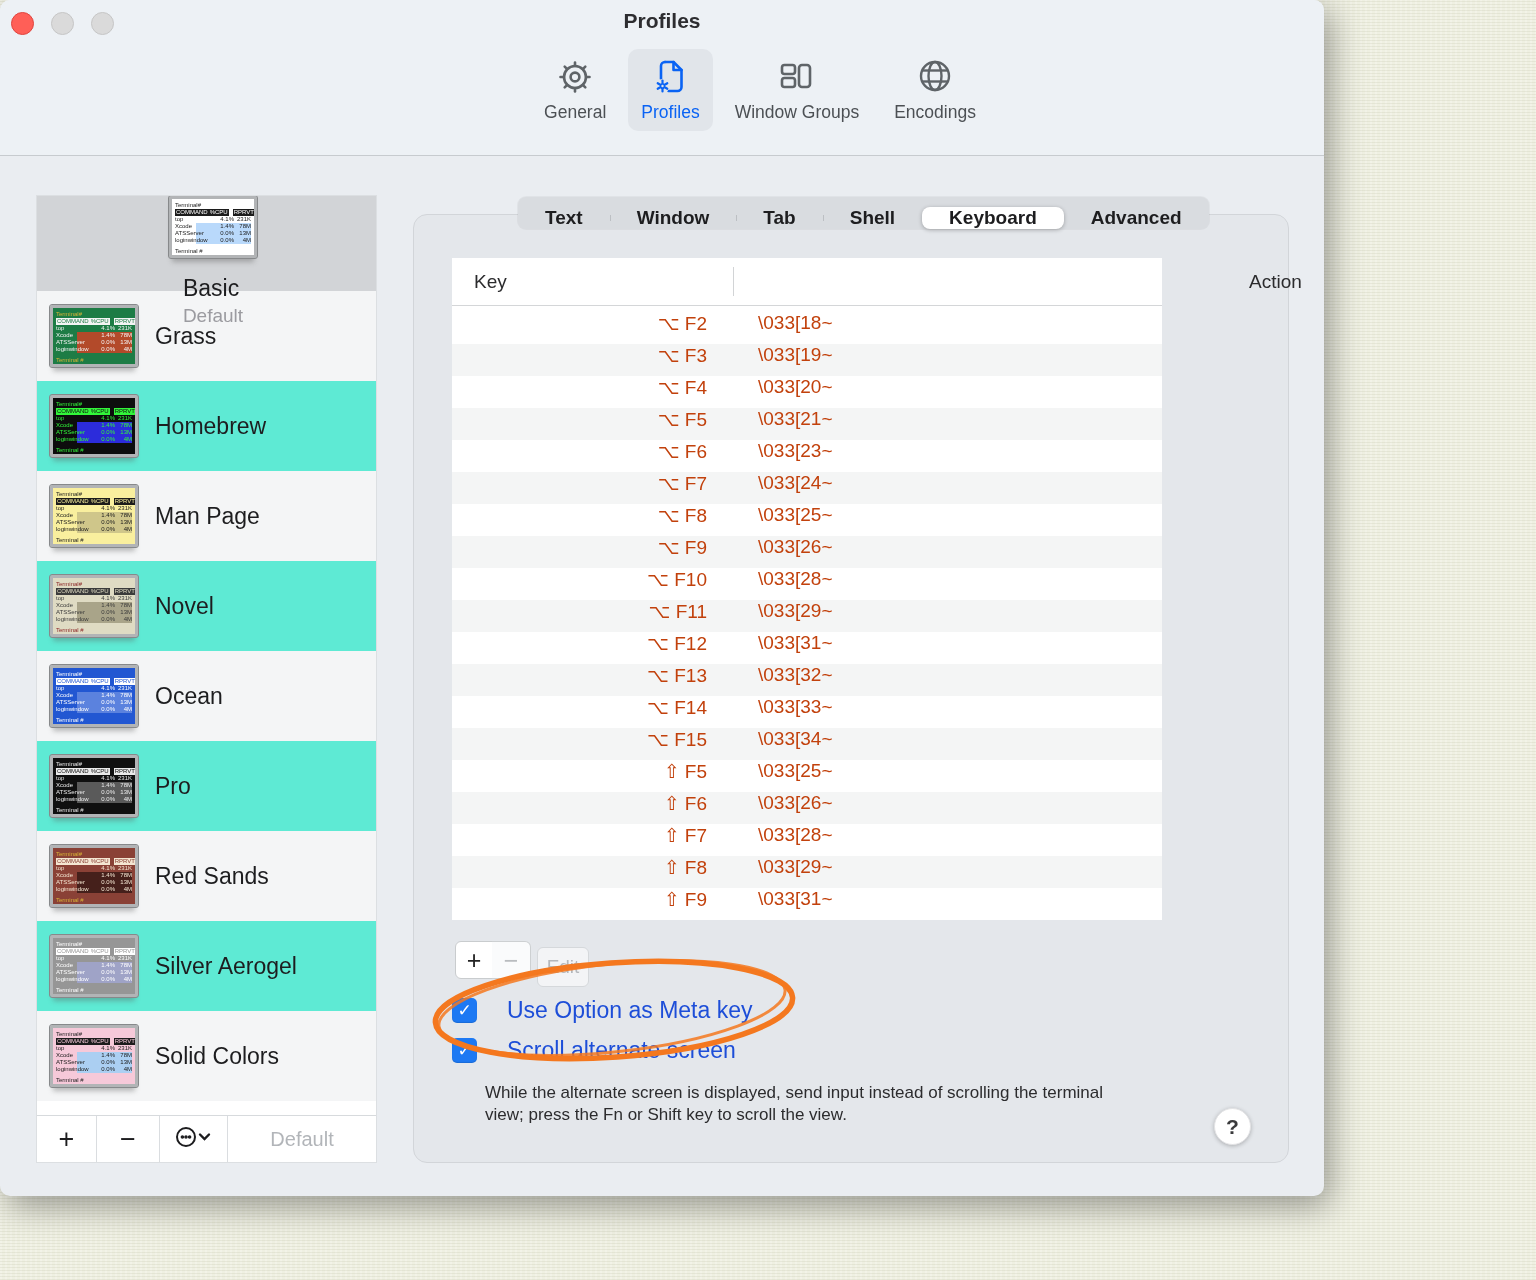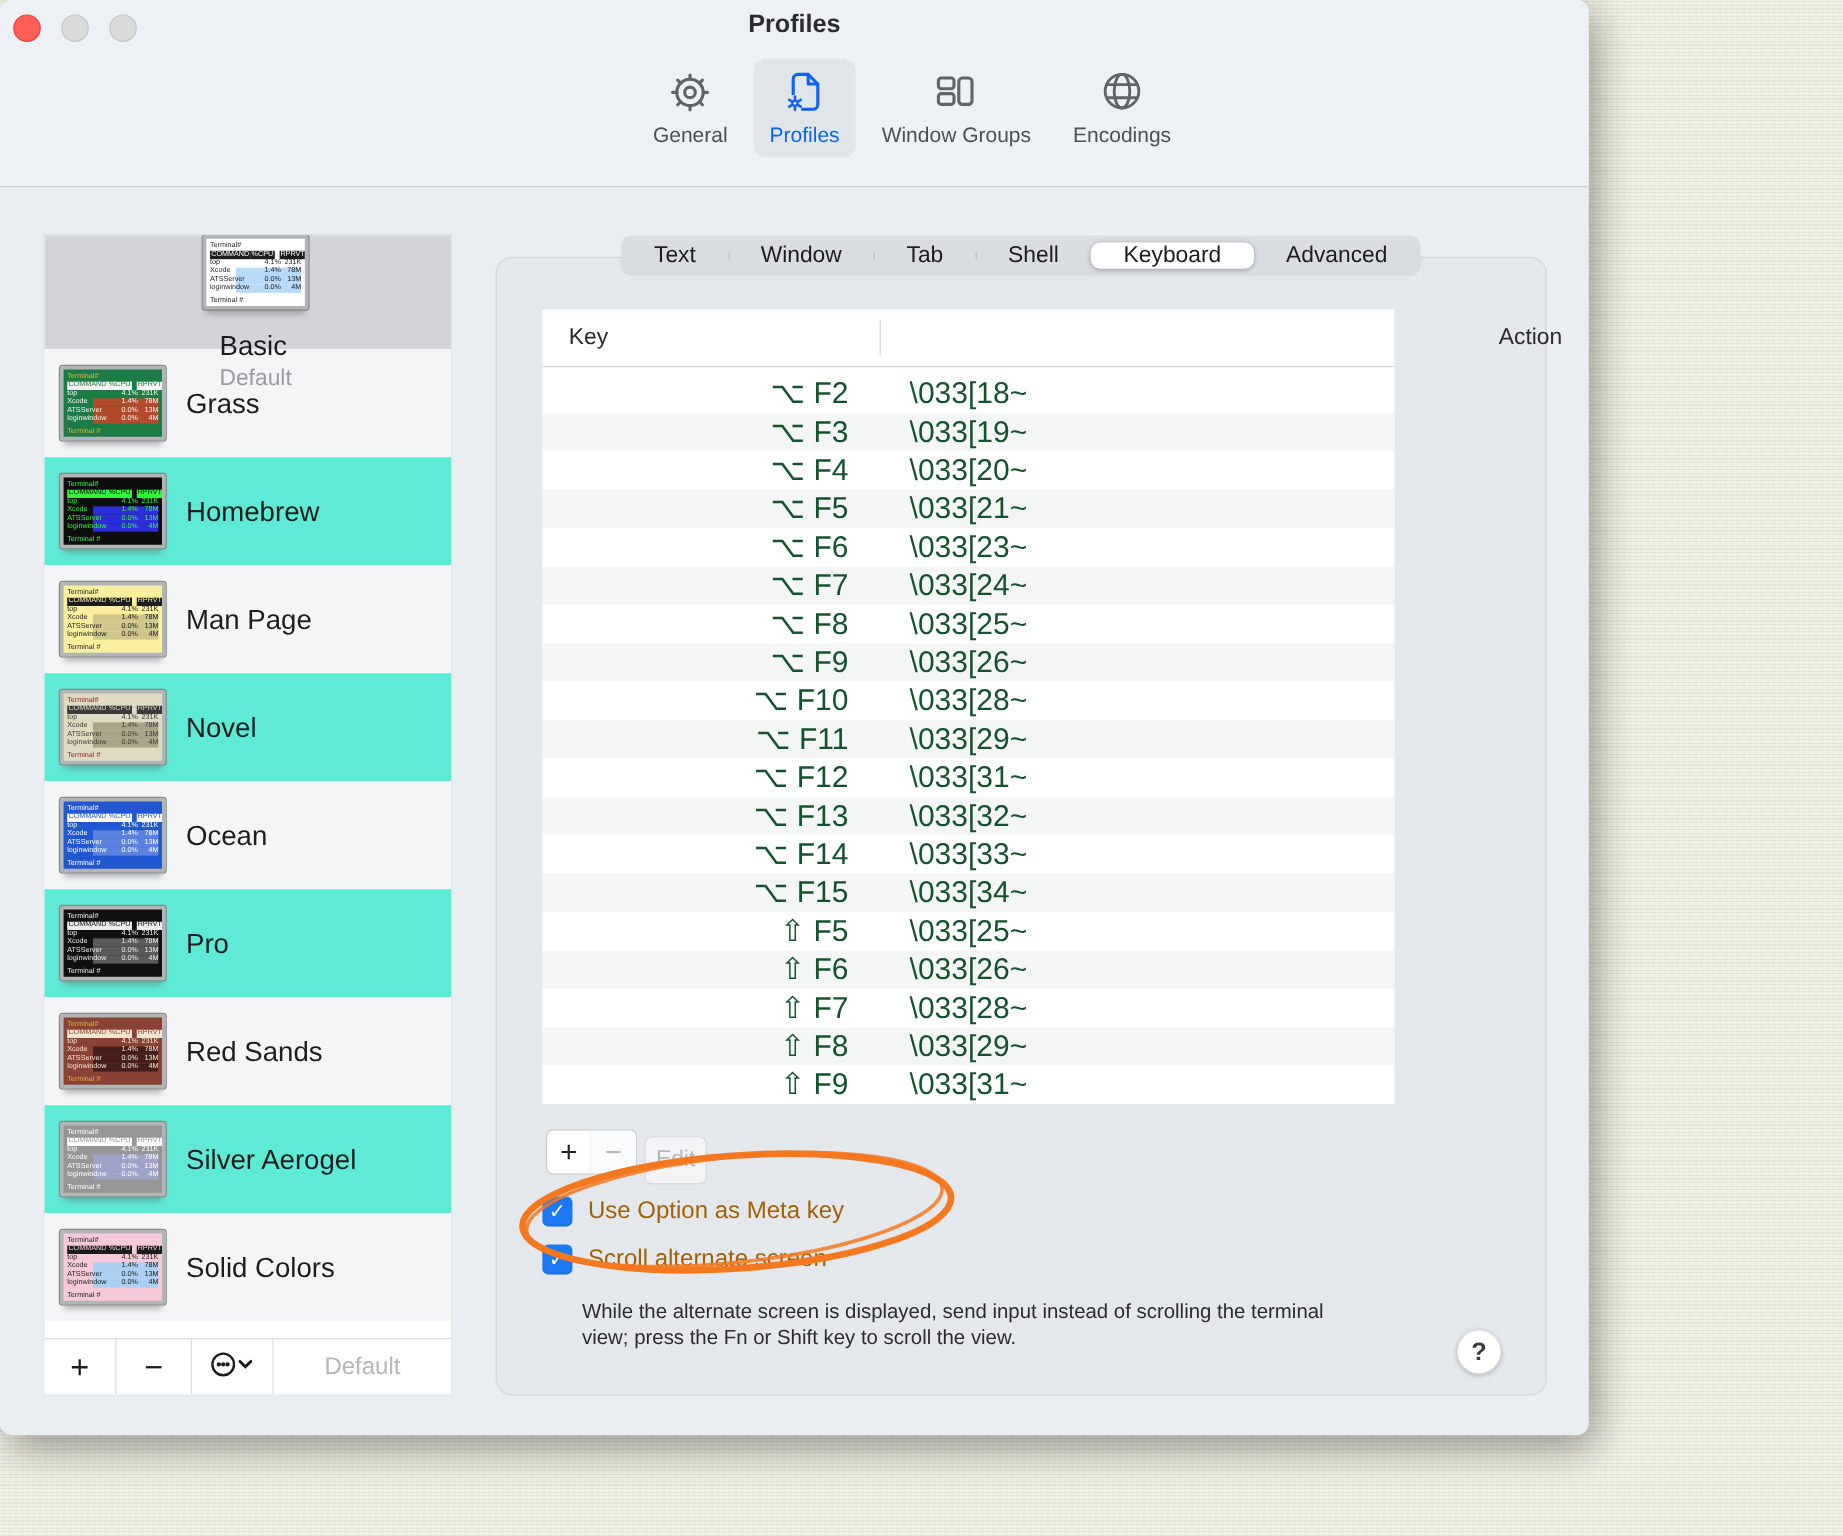--- a/index.html
+++ b/index.html
@@ -55,48 +55,48 @@
   .t-row .mem{width:17px;text-align:right;}
   .t-row.hl{background:linear-gradient(90deg, rgba(0,0,0,0) 28%, var(--hl) 28%);}
   .sb-buttons{position:absolute;left:0;bottom:0;width:100%;height:46px;border-top:1px solid #d7dadd;display:flex;background:#fff;}
   .sb-btn{border-right:1px solid #dadde0;display:flex;align-items:center;justify-content:center;color:#1d1d1f;box-sizing:border-box;}
   .sb-btn.plus{width:60px;font-size:27px;font-weight:300;}
   .sb-btn.minus{width:63px;font-size:27px;font-weight:300;}
   .sb-btn.menu{width:68px;}
   .sb-btn.default{flex:1;border-right:none;font-size:20px;color:#b2b5b9;}
   
   .panel{position:absolute;left:413px;top:214px;width:876px;height:949px;background:#e4e7eb;border:1px solid #d2d5d9;border-radius:14px;box-sizing:border-box;}
-  .tabs{position:absolute;left:518px;top:197px;height:32px;display:flex;align-items:center;background:#d9dce0;border-radius:8px;box-shadow:0 0 0 1px rgba(0,0,0,.04);}
+  .tabs{position:absolute;left:518px;top:197px;height:32px;display:flex;align-items:flex-end;background:#d9dce0;border-radius:8px;box-shadow:0 0 0 1px rgba(0,0,0,.04);font-weight:bold;}
   .tab{display:flex;align-items:center;padding:0 27px;font-size:19px;color:#1d1d1f;position:relative;border-radius:8px;white-space:nowrap;}
   .tab.sep::before{content:"";position:absolute;left:0;top:8px;bottom:8px;width:1px;background:#bcbfc3;}
   .tab.selected{background:#fff;box-shadow:0 1px 4px rgba(0,0,0,.28);z-index:1;}
   
   .keytable{position:absolute;left:452px;top:258px;width:710px;height:662px;background:#fff;}
   .thead{height:48px;display:flex;align-items:center;border-bottom:1px solid #d4d6d8;box-sizing:border-box;font-size:19px;color:#2b2b2d;position:relative;}
   .thead .h-key{padding-left:22px;}
   .thead .h-action{position:absolute;left:797px;}
   .thead .col-div{position:absolute;left:281px;top:9px;bottom:9px;width:1px;background:#d2d4d6;}
   .tbody{height:614px;overflow:hidden;}
   .strip{height:6px;background:#fff;}
-  .trow{height:32px;display:flex;align-items:center;font-size:25px;color:#14532d;background:#fff;}
+  .trow{height:32px;display:flex;font-size:19px;color:#c2410c;background:#fff;}
   .trow.alt{background:#f4f5f5;}
   .cell-key{width:281px;text-align:right;padding-right:26px;box-sizing:border-box;}
   .cell-action{padding-left:25px;}
   
   .btn-add{position:absolute;left:455px;top:941px;width:38px;height:38px;background:#fff;border:1px solid #c9ccce;border-radius:6px 0 0 6px;box-sizing:border-box;
     display:flex;align-items:center;justify-content:center;font-size:25px;color:#222;}
   .btn-remove{position:absolute;left:492px;top:941px;width:39px;height:38px;background:#fafbfc;border:1px solid #cdd0d2;border-left:none;border-radius:0 6px 6px 0;box-sizing:border-box;
     display:flex;align-items:center;justify-content:center;font-size:25px;color:#b9bcbf;}
   .btn-edit{position:absolute;left:537px;top:947px;width:52px;height:40px;background:rgba(255,255,255,.55);border:1px solid #d5d8db;border-radius:6px;box-sizing:border-box;
     display:flex;align-items:center;justify-content:center;font-size:19px;color:#b4b7bb;}
   .chk-row{position:absolute;left:452px;display:flex;align-items:center;gap:13px;}
   .chk-row.r1{top:997px;}
   .chk-row.r2{top:1037px;}
   .checkbox{width:25px;height:25px;border-radius:5px;background:#1d79f3;color:#fff;display:flex;align-items:center;justify-content:center;font-size:17px;font-weight:700;box-shadow:inset 0 -1px 1px rgba(0,0,0,.12);}
-  .chk-label{font-size:20px;color:#a16207;}
+  .chk-label{font-size:23px;color:#1d4ed8;margin-left:17px;}
   .help-text{position:absolute;left:485px;top:1082px;width:640px;font-size:17px;line-height:21.5px;color:#2c2c2e;}
   .help-btn{position:absolute;left:1214px;top:1108px;width:37px;height:37px;border-radius:50%;background:#fff;border:1px solid #e4e4e6;box-sizing:border-box;
     display:flex;align-items:center;justify-content:center;font-size:21px;font-weight:700;color:#3a3a3c;box-shadow:0 1px 4px rgba(0,0,0,.25);}
   
   .annotation{position:absolute;left:0;top:0;width:1324px;height:1196px;pointer-events:none;z-index:50;}
 </style>
 </head>
 <body>
 
 <div class="window">

